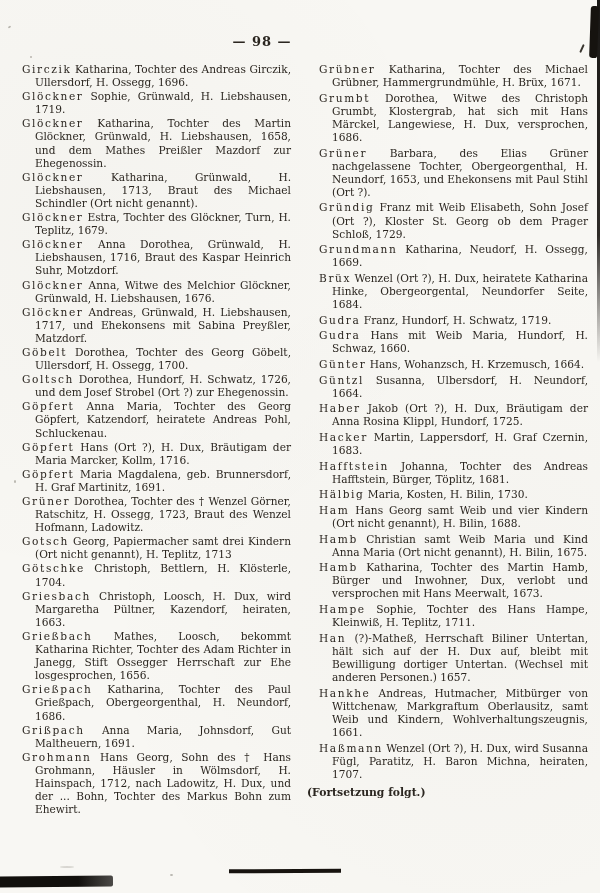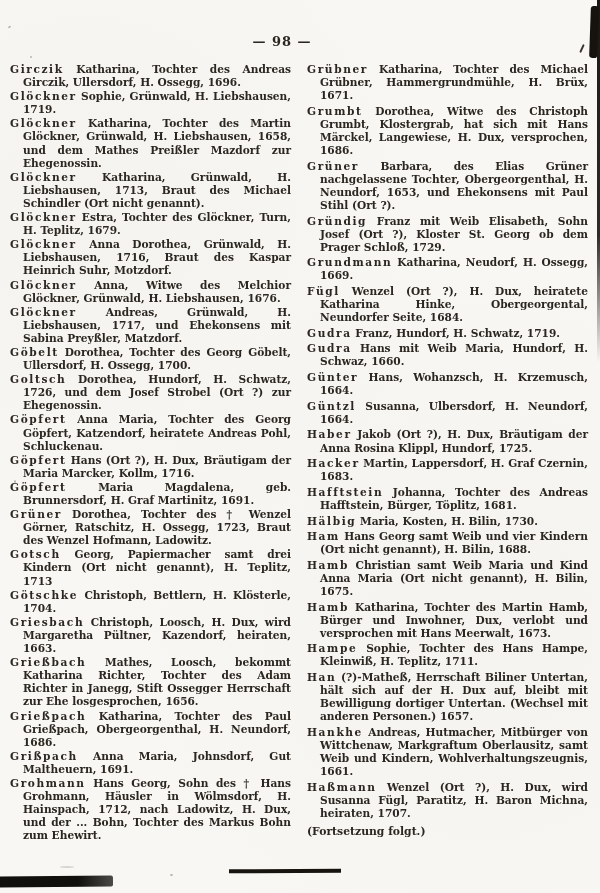--- a/index.html
+++ b/index.html
@@ -13,32 +13,32 @@
   }
   .page{position:absolute;inset:0;
     background:
       radial-gradient(circle at 15% 25%, rgba(60,50,40,0.018), transparent 45%),
       radial-gradient(circle at 80% 70%, rgba(60,50,40,0.02), transparent 50%),
       #f8f7f3;
   }
   .pagenum{
     position:absolute;top:34px;left:0;width:524px;
     text-align:center;
-    font-size:13px;font-weight:bold;letter-spacing:1px;padding-left:20px;
+    font-size:13px;font-weight:bold;letter-spacing:1px;
   }
   .cols{
     position:absolute;top:63px;left:10px;width:578px;
     display:flex;gap:16px;
   }
   .col{width:281px;}
   .entry{
-    margin:0 0 1px 0;
+    margin:0 0 1px 12px;
     font-size:10.6px;
     line-height:13.1px;
-    font-weight:bold;
+    font-weight:normal;
     text-align:justify;
     text-indent:-13px;
     padding-left:13px;
     hyphens:auto;
   }
   .right .entry{margin-bottom:2.5px;}
   .nm{letter-spacing:1.6px;}
   .cont{
     margin:5px 6px 0 0;
     font-size:10.8px;font-weight:bold;
@@ -105,21 +105,21 @@
         <p class="entry"><span class="nm">Grißpach</span> Anna Maria, Johnsdorf, Gut Maltheuern, 1691.</p>
         <p class="entry"><span class="nm">Grohmann</span> Hans Georg, Sohn des † Hans Grohmann, Häusler in Wölmsdorf, H. Hainspach, 1712, nach Ladowitz, H. Dux, und der ... Bohn, Tochter des Markus Bohn zum Ehewirt.</p>
       </div>
     <div class="col right">
       <div>
           <p class="entry"><span class="nm">Grübner</span> Katharina, Tochter des Michael Grübner, Hammergrundmühle, H. Brüx, 1671.</p>
           <p class="entry"><span class="nm">Grumbt</span> Dorothea, Witwe des Christoph Grumbt, Klostergrab, hat sich mit Hans Märckel, Langewiese, H. Dux, versprochen, 1686.</p>
           <p class="entry"><span class="nm">Grüner</span> Barbara, des Elias Grüner nachgelassene Tochter, Obergeorgenthal, H. Neundorf, 1653, und Ehekonsens mit Paul Stihl (Ort ?).</p>
           <p class="entry"><span class="nm">Gründig</span> Franz mit Weib Elisabeth, Sohn Josef (Ort ?), Kloster St. Georg ob dem Prager Schloß, 1729.</p>
           <p class="entry"><span class="nm">Grundmann</span> Katharina, Neudorf, H. Ossegg, 1669.</p>
-          <p class="entry"><span class="nm">Fügl</span> Wenzel (Ort ?), H. Dux, heiratete Katharina Hinke, Obergeorgental, Neundorfer Seite, 1684.</p>
+          <p class="entry"><span class="nm">Brüx</span> Wenzel (Ort ?), H. Dux, heiratete Katharina Hinke, Obergeorgental, Neundorfer Seite, 1684.</p>
           <p class="entry"><span class="nm">Gudra</span> Franz, Hundorf, H. Schwatz, 1719.</p>
           <p class="entry"><span class="nm">Gudra</span> Hans mit Weib Maria, Hundorf, H. Schwaz, 1660.</p>
           <p class="entry"><span class="nm">Günter</span> Hans, Wohanzsch, H. Krzemusch, 1664.</p>
           <p class="entry"><span class="nm">Güntzl</span> Susanna, Ulbersdorf, H. Neundorf, 1664.</p>
           <p class="entry"><span class="nm">Haber</span> Jakob (Ort ?), H. Dux, Bräutigam der Anna Rosina Klippl, Hundorf, 1725.</p>
           <p class="entry"><span class="nm">Hacker</span> Martin, Lappersdorf, H. Graf Czernin, 1683.</p>
           <p class="entry"><span class="nm">Hafftstein</span> Johanna, Tochter des Andreas Hafftstein, Bürger, Töplitz, 1681.</p>
           <p class="entry"><span class="nm">Hälbig</span> Maria, Kosten, H. Bilin, 1730.</p>
           <p class="entry"><span class="nm">Ham</span> Hans Georg samt Weib und vier Kindern (Ort nicht genannt), H. Bilin, 1688.</p>
           <p class="entry"><span class="nm">Hamb</span> Christian samt Weib Maria und Kind Anna Maria (Ort nicht genannt), H. Bilin, 1675.</p>

